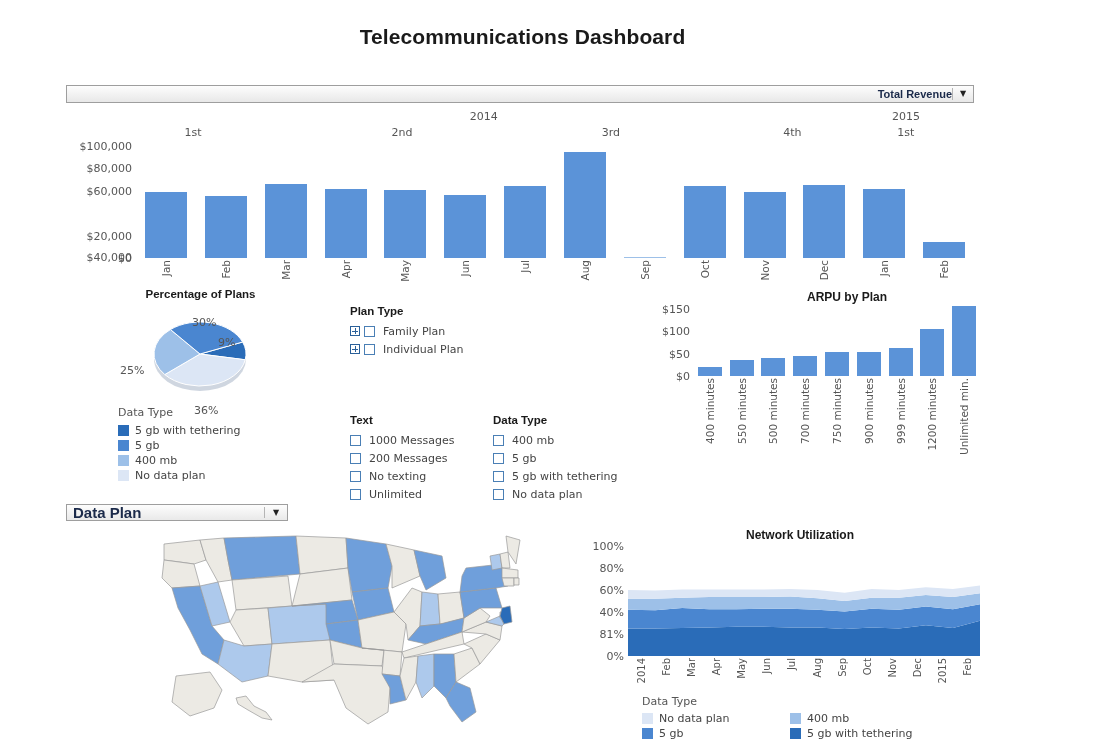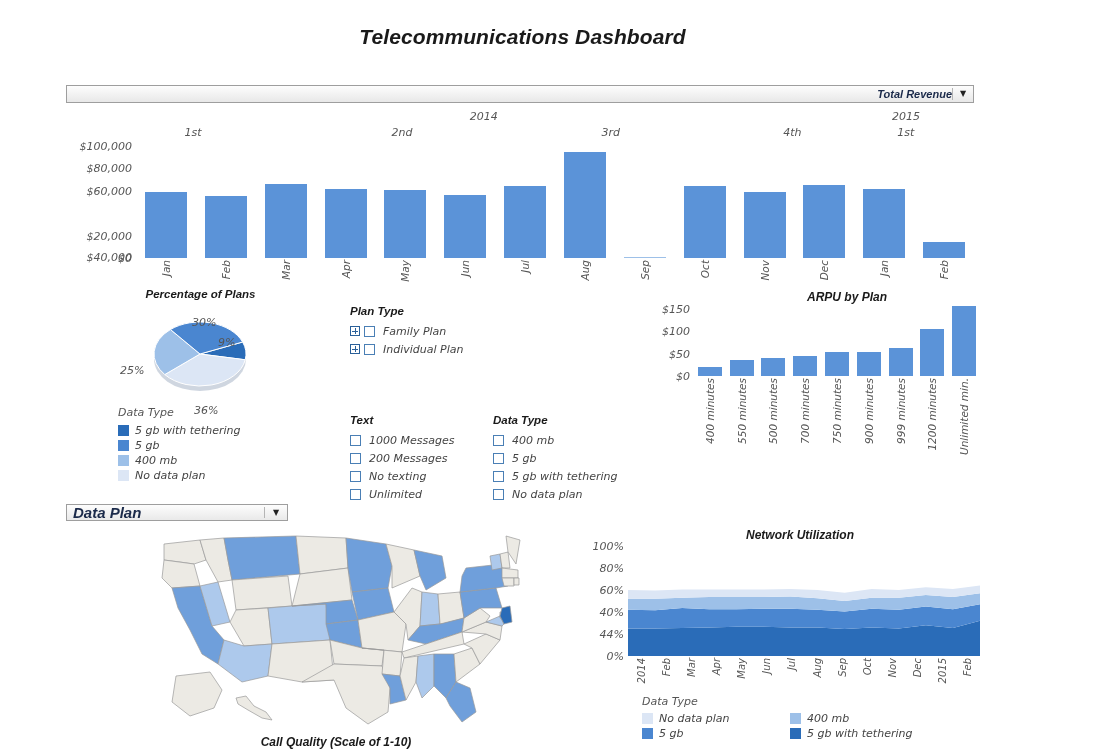--- a/index.html
+++ b/index.html
@@ -1,21 +1,21 @@
 <!DOCTYPE html>
 <html><head>
 <meta charset="utf-8">
 <style>
   html,body{margin:0;padding:0;}
   body{
     width:1115px;height:755px;background:#ffffff;
     font-family:"DejaVu Sans","Liberation Sans",sans-serif;
     color:#333;overflow:hidden;position:relative;
   }
-  .page{position:relative;width:1115px;height:755px;font-style:italic;}
+  .page{position:relative;width:1115px;height:755px;}
 
   
   .dash-title{
     position:absolute;left:0;top:25px;width:1045px;text-align:center;
     font-size:21px;font-weight:bold;color:#1a1a1a;
     font-family:"Liberation Sans",sans-serif;letter-spacing:.1px;
   }
 
   
   .param-bar{
@@ -497,28 +497,27 @@
             <title>Rhode Island</title>
           </path>
           <path d="M26,146 L60,142 L72,160 L64,178 L40,186 L22,172 Z" fill="#eceae4">
             <title>Alaska</title>
           </path>
           <path d="M86,168 L96,166 L104,176 L116,182 L122,190 L112,188 L98,180 L88,174 Z" fill="#eceae4">
             <title>Hawaii</title>
           </path>
         </g>
     </svg>
-    <div class="map-cap">Call Quality (Scale of 1-10)</div>
   </div>
 
   <div id="netutil-chart">
     <div class="chart-title">Network Utilization</div>
     <div class="nu-yaxis" id="nu-yaxis">
         <div style="top: 110px;">0%</div>
-        <div style="top: 88px;">44%</div>
+        <div style="top: 88px;">81%</div>
         <div style="top: 66px;">40%</div>
         <div style="top: 44px;">60%</div>
         <div style="top: 22px;">80%</div>
         <div style="top: 0px;">100%</div>
       </div>
     <div class="nu-plot">
       <svg width="352" height="110" viewBox="0 0 352 110" preserveAspectRatio="none">
         <g id="nu-areas">
             <path d="M 0.0 82.5 L 27.1 82.5 L 54.2 82.0 L 81.2 81.4 L 108.3 80.8 L 135.4 80.8 L 162.5 81.4 L 189.5 81.4 L 216.6 83.0 L 243.7 81.4 L 270.8 82.5 L 297.8 79.2 L 324.9 82.0 L 352.0 74.8 L 352.0 110.0 L 324.9 110.0 L 297.8 110.0 L 270.8 110.0 L 243.7 110.0 L 216.6 110.0 L 189.5 110.0 L 162.5 110.0 L 135.4 110.0 L 108.3 110.0 L 81.2 110.0 L 54.2 110.0 L 27.1 110.0 L 0.0 110.0 Z" fill="#2a6cb8"></path>
             <path d="M 0.0 63.8 L 27.1 64.3 L 54.2 62.1 L 81.2 63.3 L 108.3 63.3 L 135.4 62.7 L 162.5 62.7 L 189.5 63.8 L 216.6 65.4 L 243.7 62.7 L 270.8 63.8 L 297.8 60.5 L 324.9 63.3 L 352.0 58.3 L 352.0 74.8 L 324.9 82.0 L 297.8 79.2 L 270.8 82.5 L 243.7 81.4 L 216.6 83.0 L 189.5 81.4 L 162.5 81.4 L 135.4 80.8 L 108.3 80.8 L 81.2 81.4 L 54.2 82.0 L 27.1 82.5 L 0.0 82.5 Z" fill="#4a86d0"></path>

